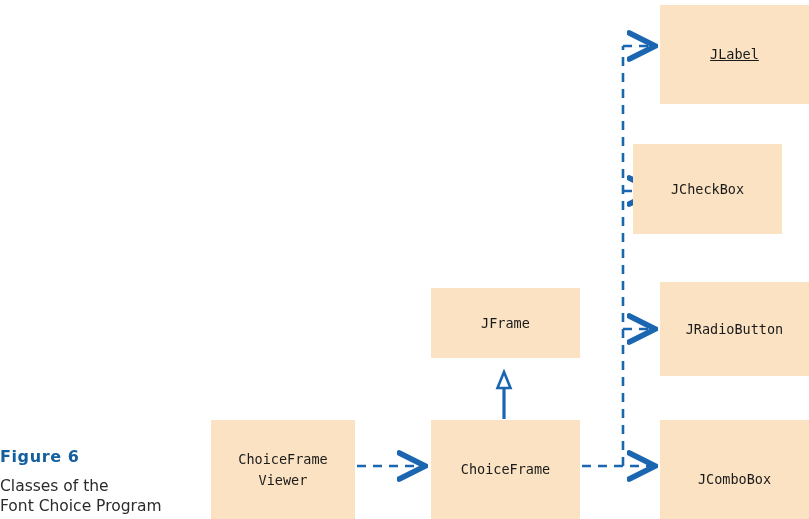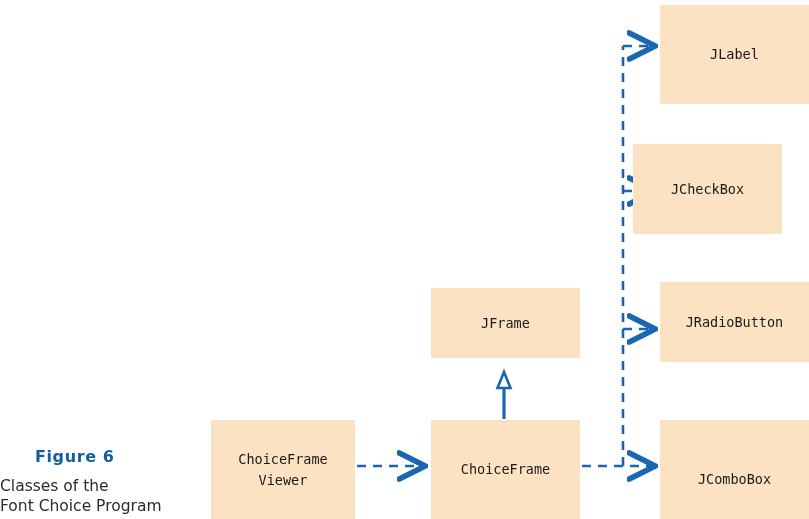--- a/index.html
+++ b/index.html
@@ -27,23 +27,23 @@
     text-align: center;
     font-family: "DejaVu Sans Mono", monospace;
     font-size: 13.5px;
     color: #1a1a1a;
     line-height: 1.55;
     letter-spacing: 0px;
     white-space: pre-line;
     box-sizing: border-box;
   }
 
-  #node-jlabel        { left: 660px; top:   5px; width: 149px; height:  99px; }
+  #node-jlabel        { left: 660px; top:   5px; width: 149px; height:  99px; text-decoration: underline; }
   #node-jcheckbox     { left: 633px; top: 144px; width: 149px; height:  90px; }
-  #node-jradiobutton  { left: 660px; top: 282px; width: 149px; height:  80px; }
+  #node-jradiobutton  { left: 660px; top: 282px; width: 149px; height:  94px; }
   #node-jcombobox     { left: 660px; top: 420px; width: 149px; height:  119px; }
   #node-jframe        { left: 431px; top: 288px; width: 149px; height:  70px; }
   #node-choiceframe   { left: 431px; top: 420px; width: 149px; height:  99px; }
   #node-choiceframeviewer { left: 211px; top: 420px; width: 144px; height: 99px; }
 
   
   #connectors {
     position: absolute;
     left: 0;
     top: 0;
@@ -59,21 +59,20 @@
     top: 447px;
     width: 205px;
   }
   #caption-title {
     font-family: "DejaVu Sans", sans-serif;
     font-weight: bold;
     font-size: 16px;
     color: #14609f;
     letter-spacing: 0.6px;
     line-height: 1.25;
-    margin-left: 35px;
   }
   #caption-body {
     font-family: "DejaVu Sans", sans-serif;
     font-size: 15.5px;
     color: #2b2b2b;
     line-height: 1.32;
     white-space: pre-line;
     margin-top: 9px;
   }
 </style>

